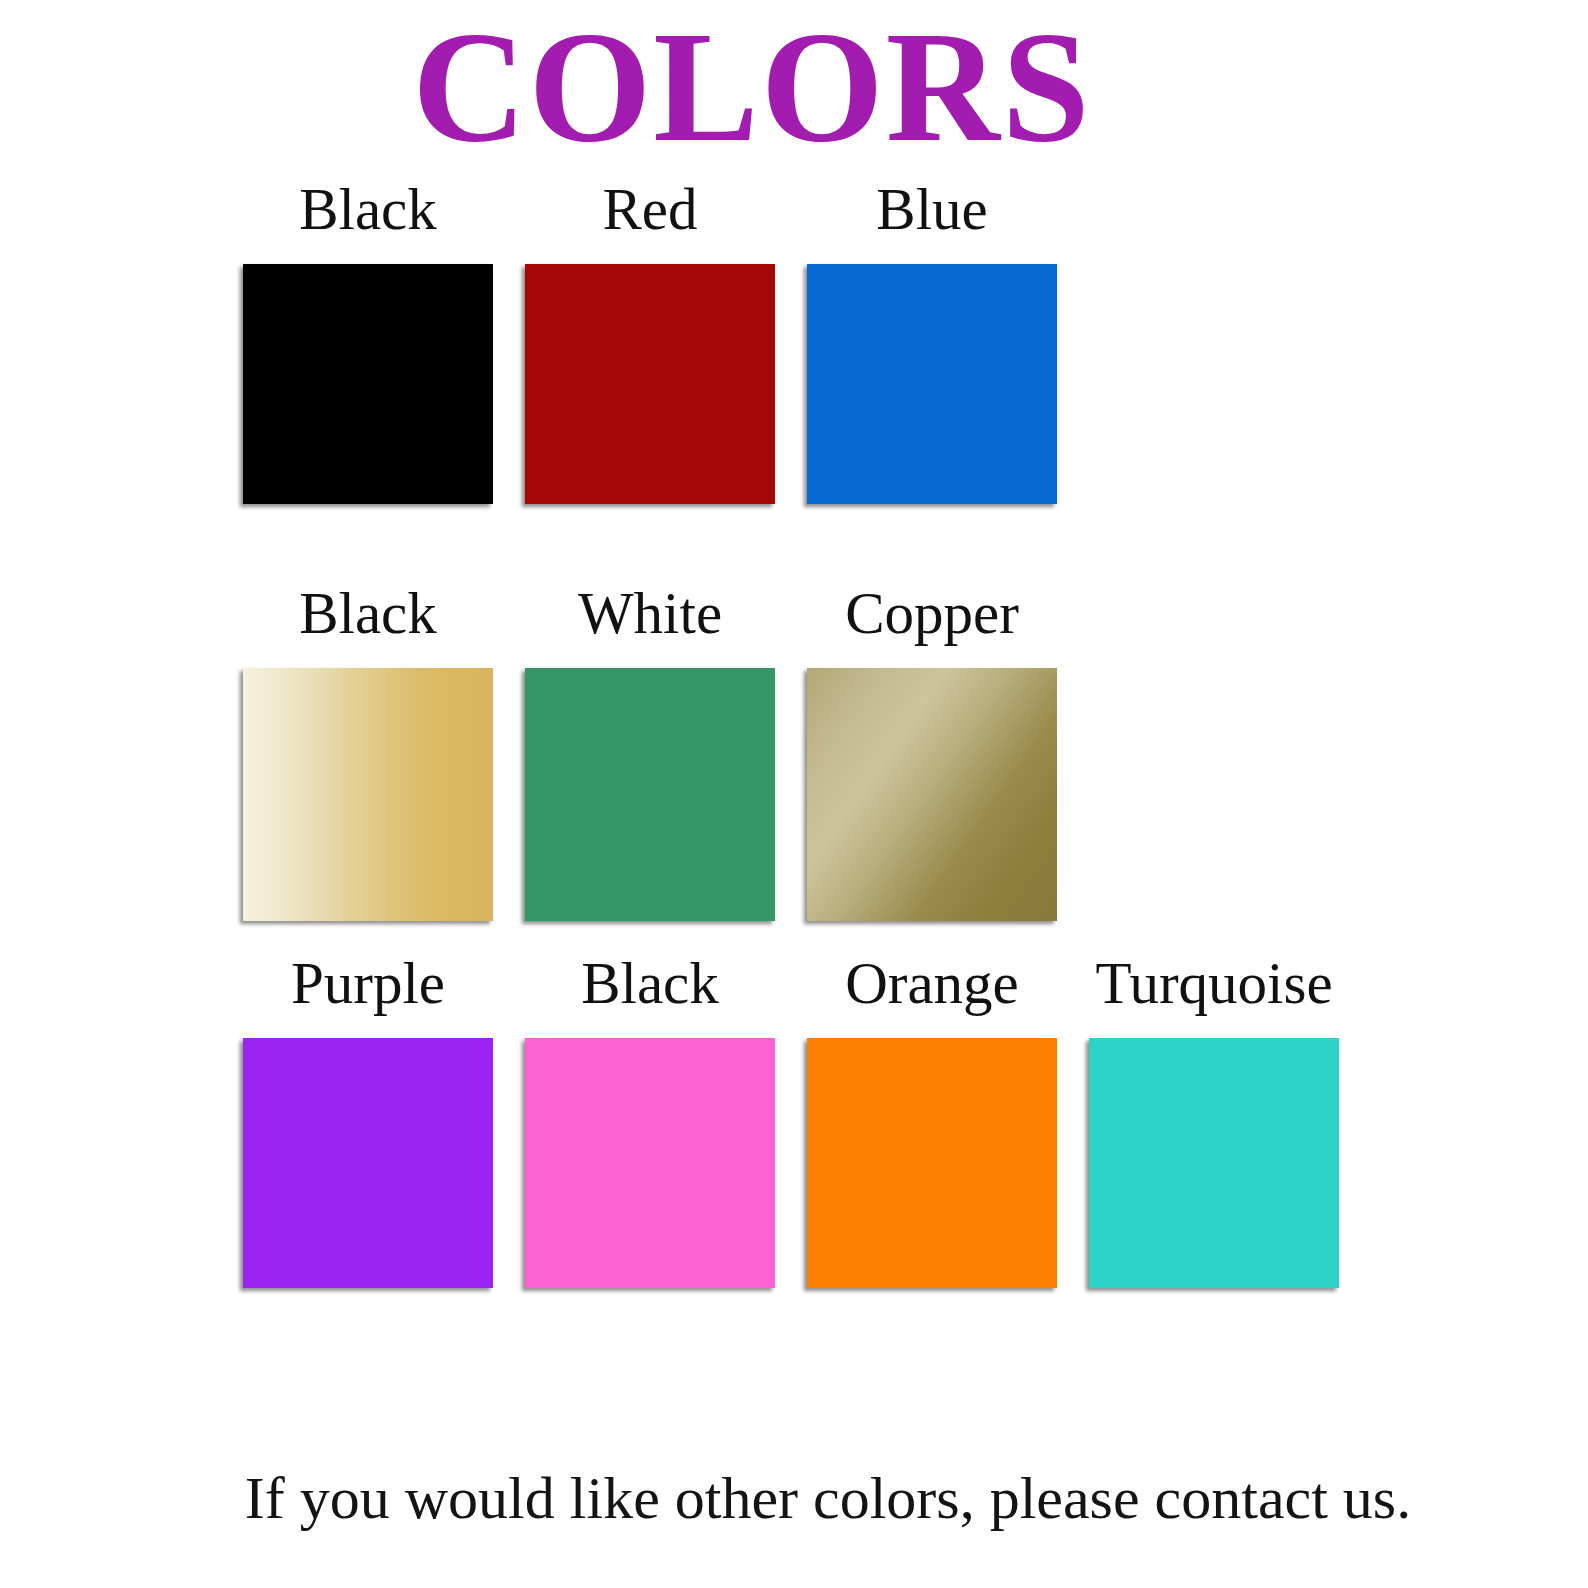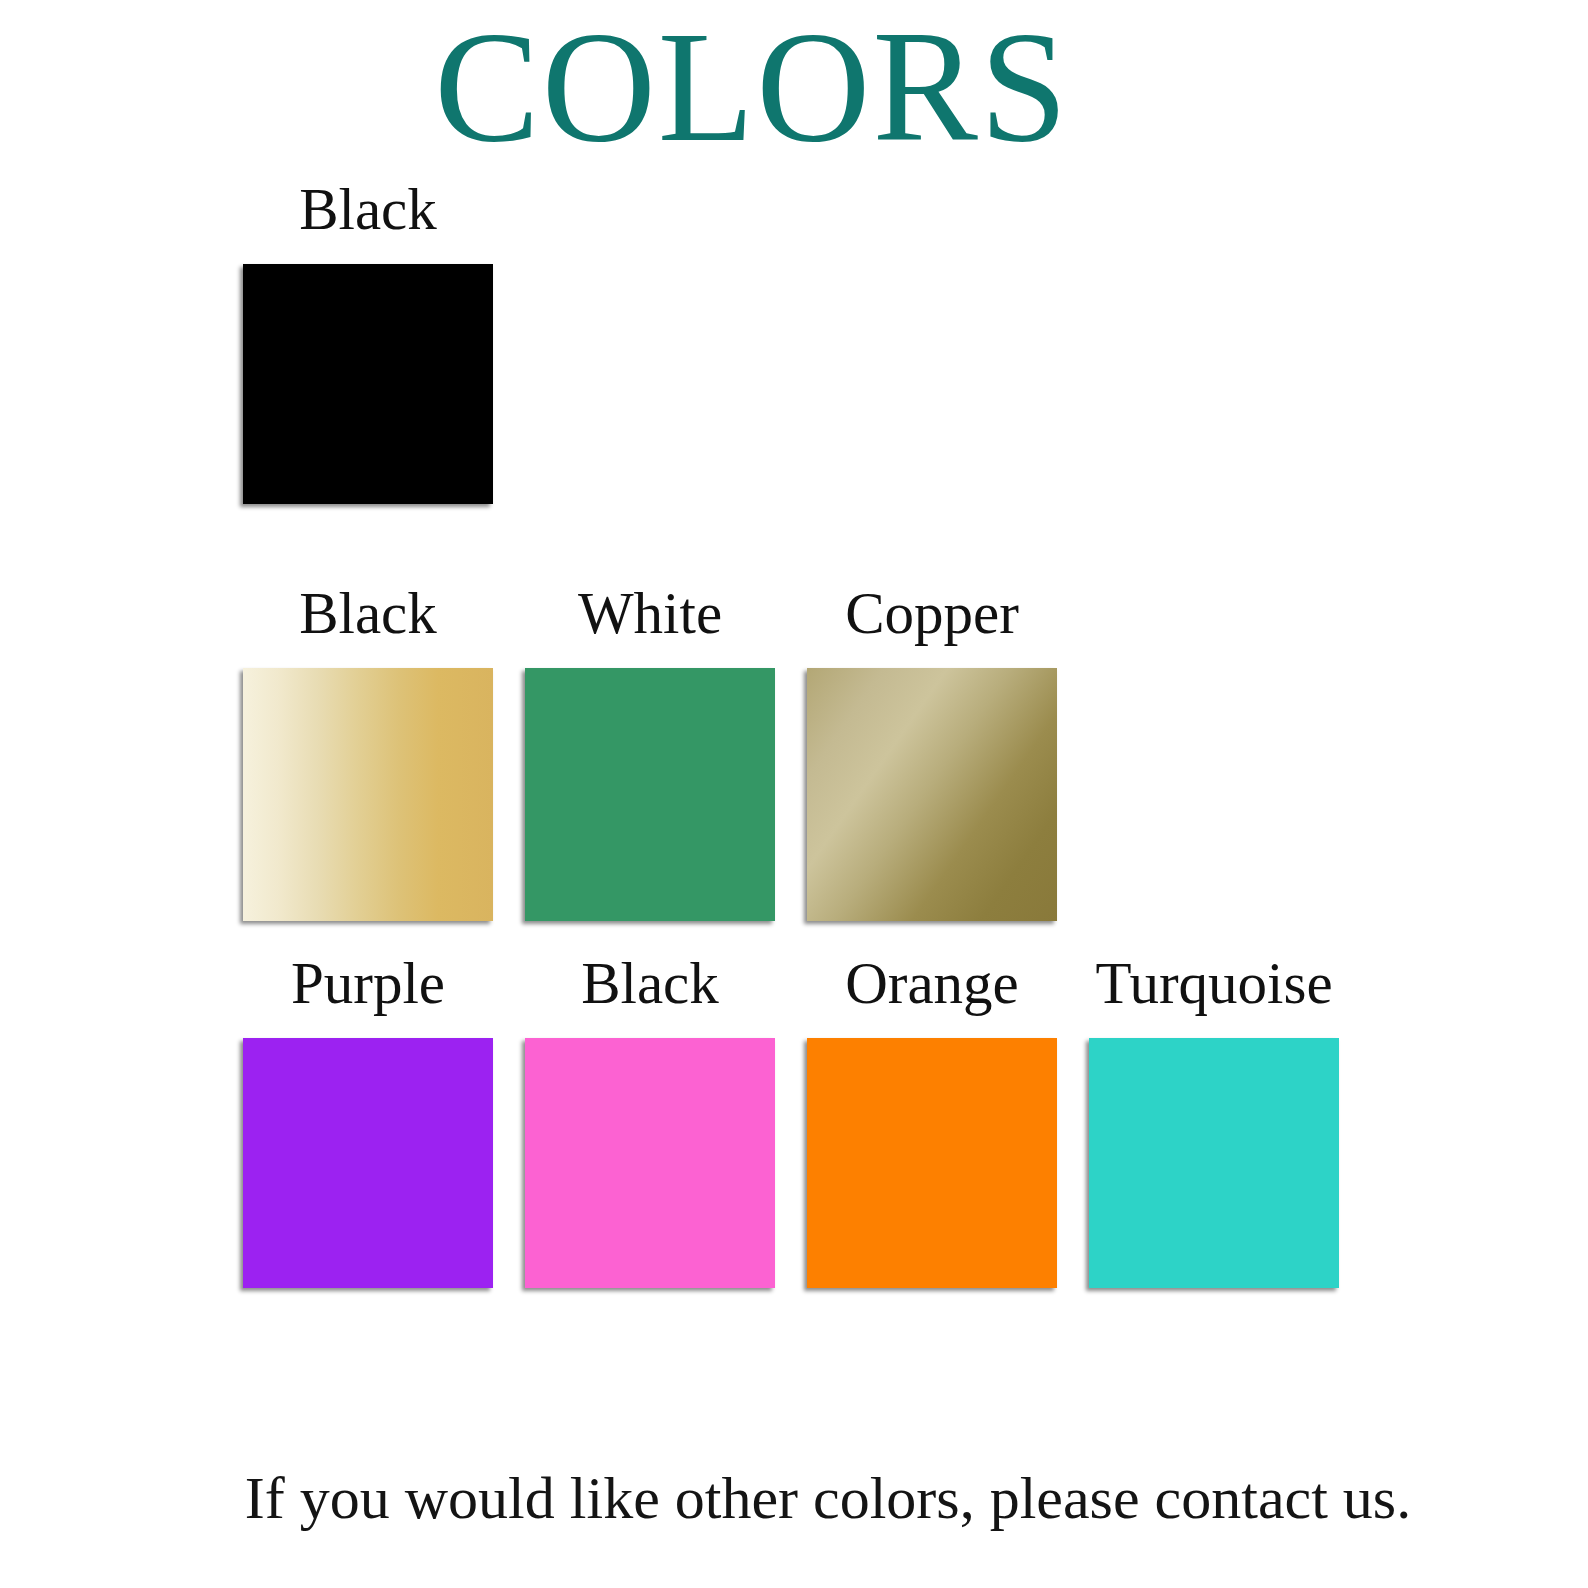--- a/index.html
+++ b/index.html
@@ -26,22 +26,22 @@
   .title {
     position: absolute;
     top: 8px;
     left: 0;
     width: 1504px;
     text-align: center;
     font-family: "Liberation Serif", "DejaVu Serif", serif;
     font-size: 158px;
     line-height: 1.0;
     letter-spacing: 2px;
-    font-weight: 400;
-    color: #0f766e;
+    font-weight: 700;
+    color: #a21caf;
   }
 
   .cell {
     width: 250px;
     display: flex;
     flex-direction: column;
     align-items: center;
   }
 
   .swatch-label {
@@ -98,20 +98,28 @@
 
 <div class="page">
 
   <div class="title">COLORS</div>
 
   <div class="rowwrap" id="row-1">
     <div class="cell">
       <div class="swatch-label">Black</div>
       <div class="swatch" style="background:#000000;"></div>
     </div>
+    <div class="cell">
+      <div class="swatch-label">Red</div>
+      <div class="swatch" style="background:#a60808;"></div>
+    </div>
+    <div class="cell">
+      <div class="swatch-label">Blue</div>
+      <div class="swatch" style="background:#0669d1;"></div>
+    </div>
   </div>
 
   <div class="rowwrap row-2" id="row-2">
     <div class="cell">
       <div class="swatch-label">Black</div>
       <div class="swatch" style="background:linear-gradient(90deg,#f6f1dd 0%,#f1e9cd 14%,#e8dcb3 30%,#e2cf94 46%,#ddc278 62%,#dcb962 78%,#d9b45f 100%);"></div>
     </div>
     <div class="cell">
       <div class="swatch-label">White</div>
       <div class="swatch" style="background:#349765;"></div>

